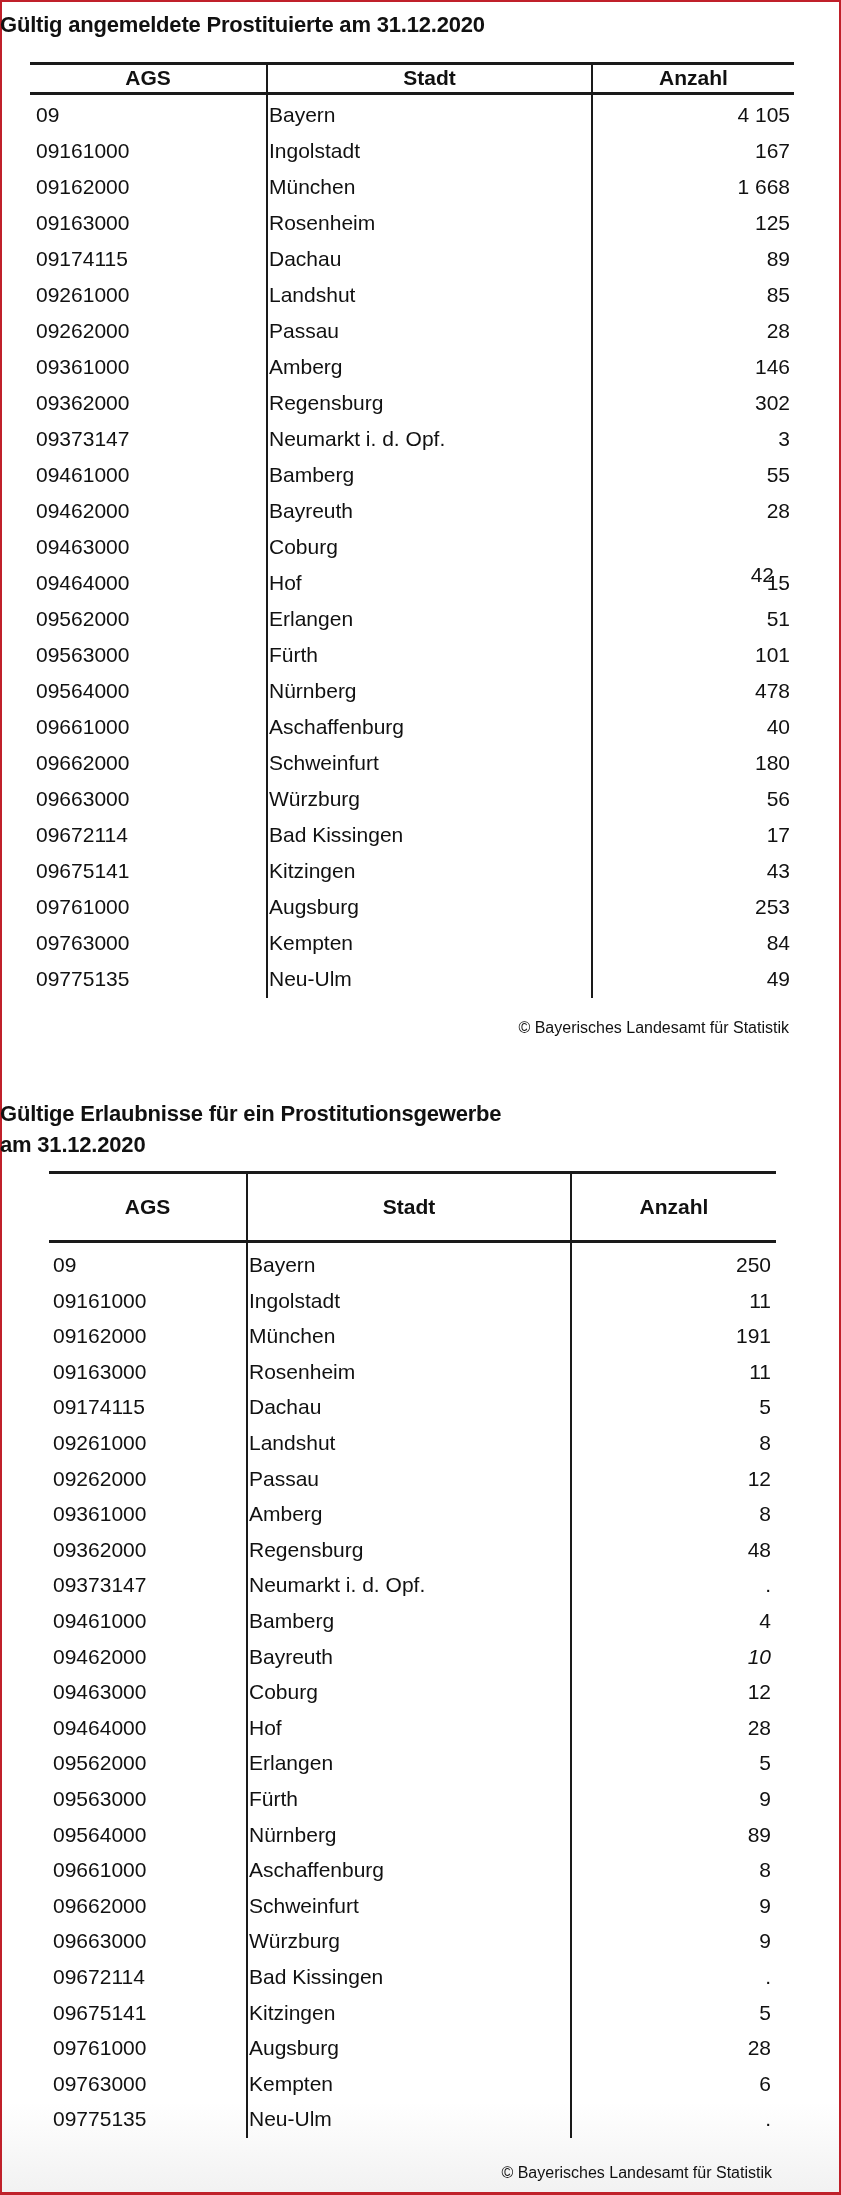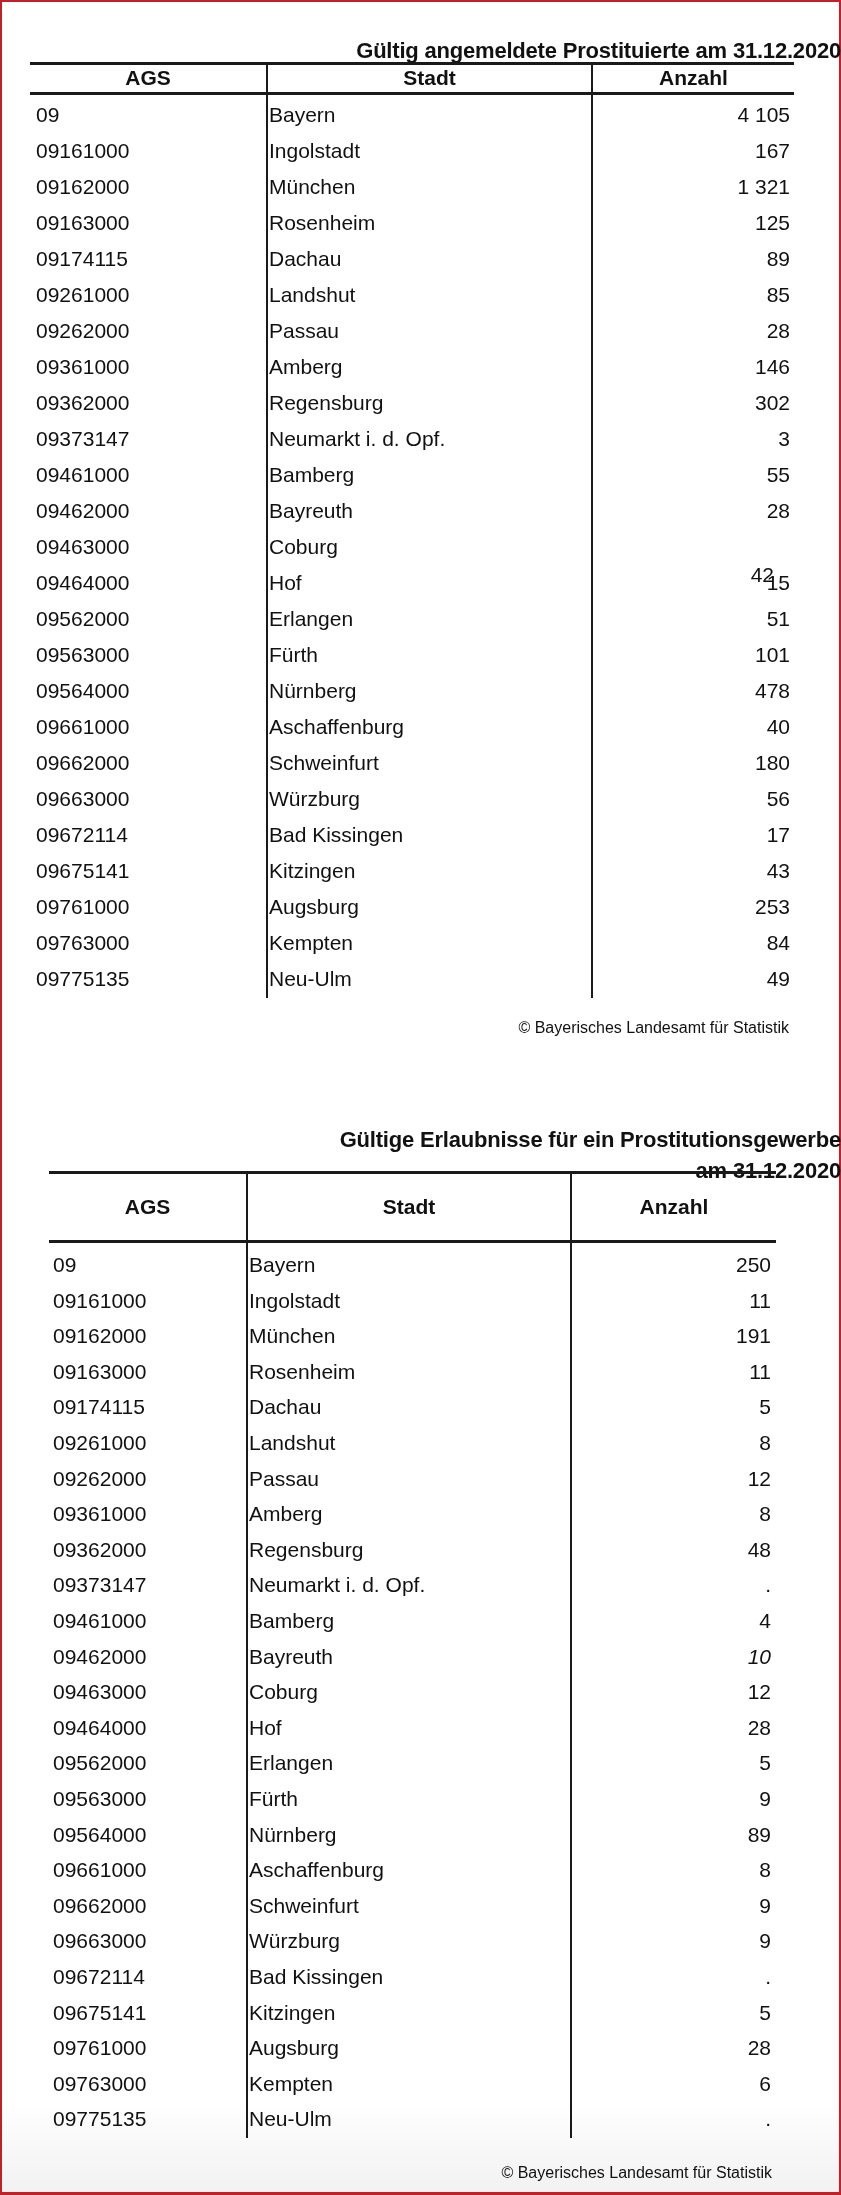--- a/index.html
+++ b/index.html
@@ -6,22 +6,22 @@
   body {
     width: 841px; height: 2195px; position: relative; overflow: hidden;
     font-family: "Liberation Sans", sans-serif; color: #111;
   }
   .frame {
     position: absolute; left: 0; top: 0; width: 841px; height: 2195px;
     box-sizing: border-box; border: 2px solid #c0202a; border-bottom-width: 3px;
     background: linear-gradient(to bottom, #ffffff 0px, #ffffff 2100px, #f1f1f1 2195px);
   }
   .title {
-    position: absolute; font-weight: bold; font-size: 22px; text-align: right;
-    letter-spacing: -0.2px; line-height: 31px; margin-top: 26px;
+    position: absolute; font-weight: bold; font-size: 22px; text-align: left;
+    letter-spacing: -0.2px; line-height: 31px;
   }
   .tbl { position: absolute; }
   .hline { position: absolute; height: 3px; background: #1a1a1a; }
   .vline { position: absolute; width: 2px; background: #1a1a1a; }
   .hdr {
     position: absolute; font-weight: bold; font-size: 21px; text-align: center;
   }
   .row { position: absolute; left: 0; height: 36px; font-size: 21px; line-height: 36px; }
   .cell { position: absolute; top: 0; white-space: nowrap; }
   .num { text-align: right; }
@@ -49,21 +49,21 @@
         <div class="cell num" style="right: 4px;">4 105</div>
       </div>
       <div class="row" style="top: 71px; width: 764px;">
         <div class="cell" style="left: 6px;">09161000</div>
         <div class="cell" style="left: 239px;">Ingolstadt</div>
         <div class="cell num" style="right: 4px;">167</div>
       </div>
       <div class="row" style="top: 107px; width: 764px;">
         <div class="cell" style="left: 6px;">09162000</div>
         <div class="cell" style="left: 239px;">München</div>
-        <div class="cell num" style="right: 4px;">1 321</div>
+        <div class="cell num" style="right: 4px;">1 668</div>
       </div>
       <div class="row" style="top: 143px; width: 764px;">
         <div class="cell" style="left: 6px;">09163000</div>
         <div class="cell" style="left: 239px;">Rosenheim</div>
         <div class="cell num" style="right: 4px;">125</div>
       </div>
       <div class="row" style="top: 179px; width: 764px;">
         <div class="cell" style="left: 6px;">09174115</div>
         <div class="cell" style="left: 239px;">Dachau</div>
         <div class="cell num" style="right: 4px;">89</div>

